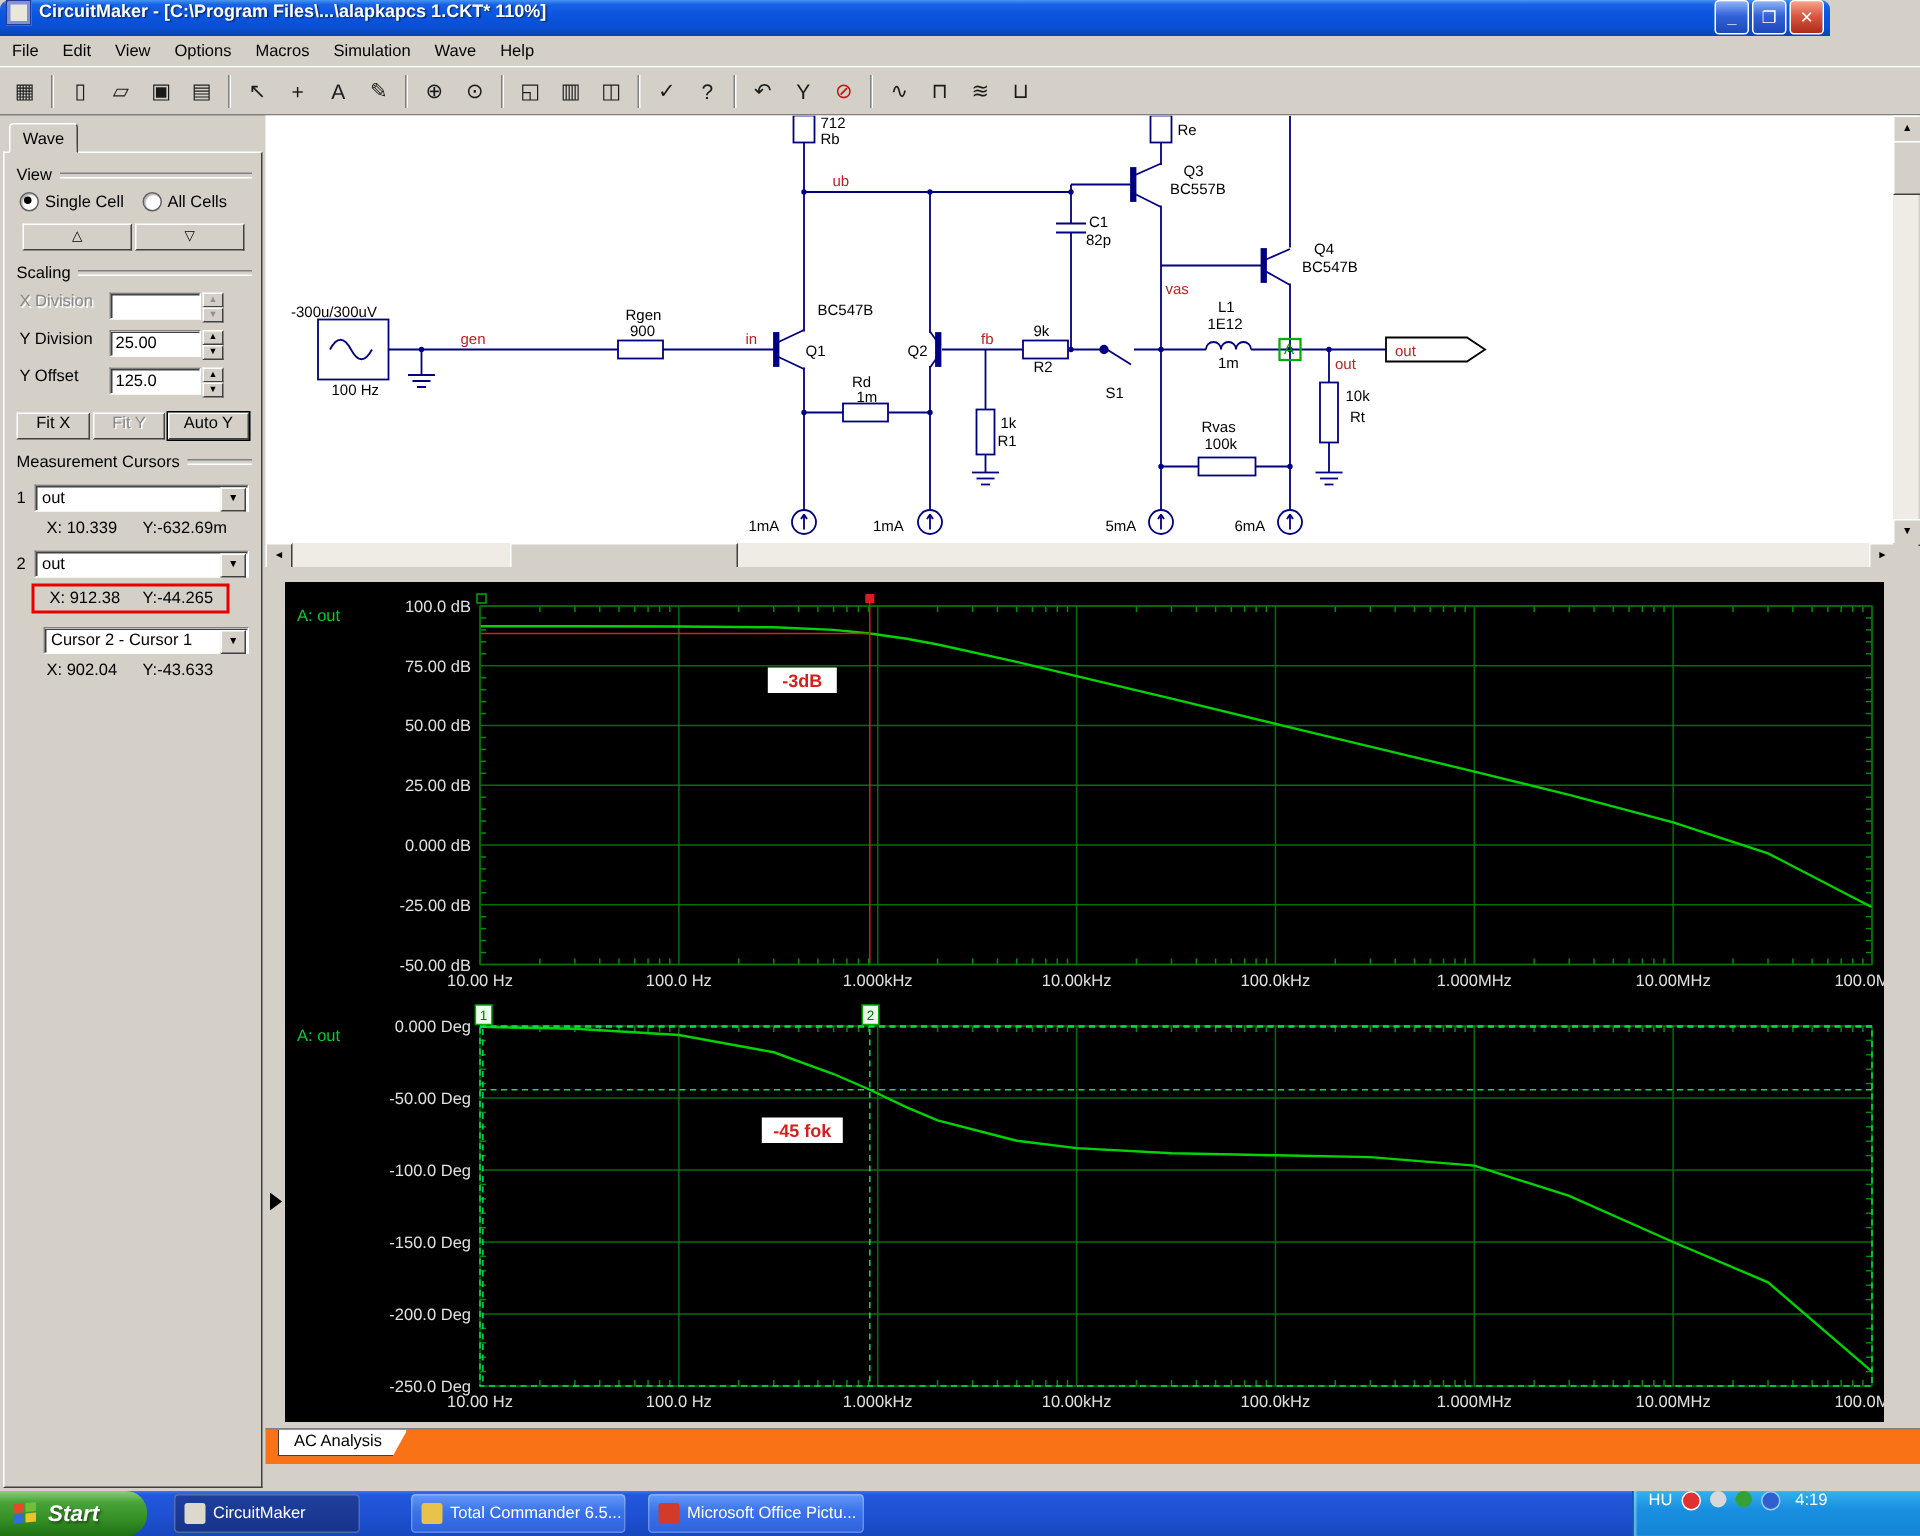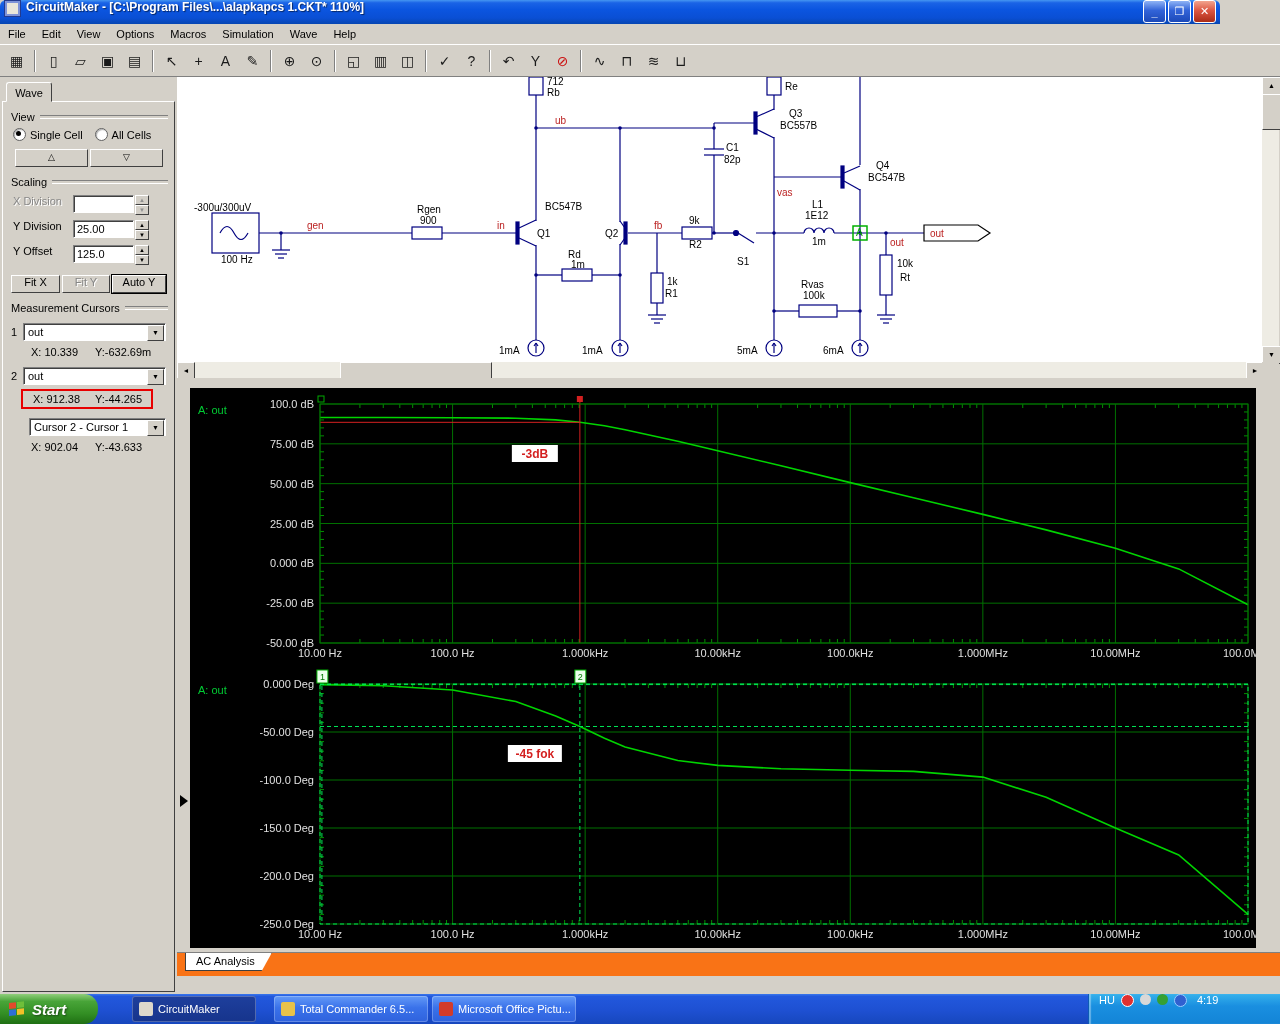--- a/index.html
+++ b/index.html
@@ -828,25 +828,25 @@
     <div class="start">
       <span class="flag">
         <i style="background:#e34a2b"></i>
           <i style="background:#6fbf3a"></i>
           <i style="background:#2f6fd6"></i>
           <i style="background:#f2c028"></i>
       </span>
       <span>Start</span>
     </div>
     <div id="task-buttons">
-        <div class="task active" style="left: 132px; width: 124px;">
+        <div class="task active" style="left: 116px; width: 124px;">
           <span class="ticon" style="background: rgb(220, 216, 204);"></span>
           <span>CircuitMaker</span>
         </div>
-        <div class="task" style="left: 274px; width: 154px; align-items: center;">
+        <div class="task" style="left: 274px; width: 143px; align-items: center;">
           <span class="ticon" style="background: rgb(232, 194, 74);"></span>
           <span>Total Commander 6.5...</span>
         </div>
         <div class="task" style="left: 432px; width: 144px;">
           <span class="ticon" style="background: rgb(210, 59, 42);"></span>
           <span>Microsoft Office Pictu...</span>
         </div>
       </div>
     <div class="tray">
       <span>HU</span>

